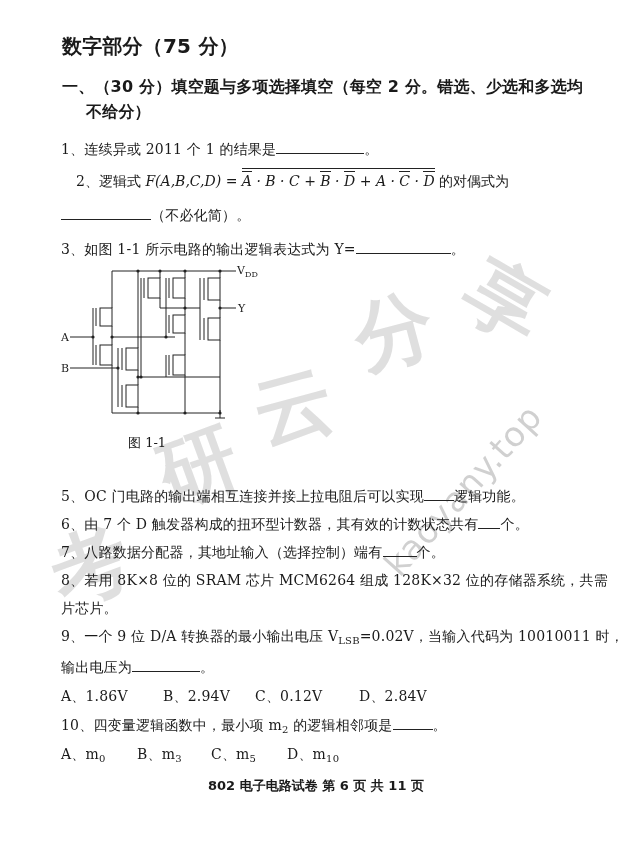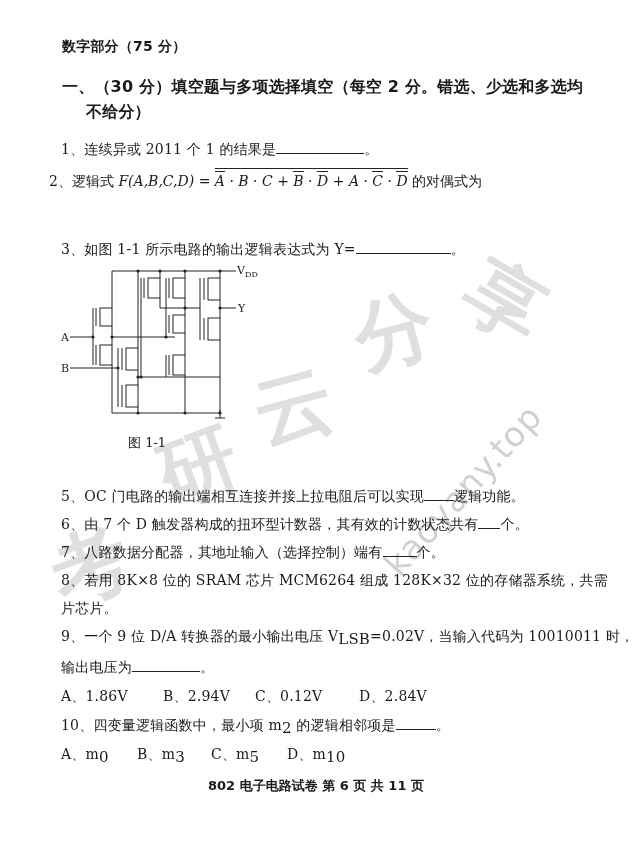--- a/index.html
+++ b/index.html
@@ -2,34 +2,34 @@
 <html><head>
 <meta charset="utf-8">
 <style>
   html, body { margin: 0; padding: 0; }
   body {
     width: 632px; height: 843px; background: #ffffff; position: relative; overflow: hidden;
     font-family: "DejaVu Serif", "Liberation Serif", serif; color: #1a1a1a;
   }
   .page { position: absolute; left: 0; top: 0; width: 632px; height: 843px; }
   .line { position: absolute; left: 61px; white-space: nowrap; font-size: 14px; line-height: 18px; letter-spacing: 0.2px; }
-  .h1 { font-size: 14px; font-weight: bold; font-family: "DejaVu Sans", "Liberation Sans", sans-serif; left: 62px; top: 37px; }
+  .h1 { font-size: 20px; font-weight: bold; font-family: "DejaVu Sans", "Liberation Sans", sans-serif; left: 62px; top: 37px; }
   .h2 { font-size: 16px; font-weight: bold; font-family: "DejaVu Sans", "Liberation Sans", sans-serif; left: 62px; top: 78px; }
   .h2b { font-size: 16px; font-weight: bold; font-family: "DejaVu Sans", "Liberation Sans", sans-serif; left: 86px; top: 103px; }
   .blank { display: inline-block; border-bottom: 1px solid #222; height: 13px; vertical-align: baseline; }
   .ital { font-style: italic; }
-  .sub { font-size: 15px; vertical-align: -3px; }
+  .sub { font-size: 10px; vertical-align: -3px; }
   .opts span.opt { display: inline-block; }
   .footer { position: absolute; top: 777px; left: 0; width: 632px; text-align: center; font-weight: bold; font-size: 13px; font-family: "DejaVu Sans", "Liberation Sans", sans-serif; }
   .fig-cap { position: absolute; left: 128px; top: 434px; font-size: 13px; }
   .circuit { position: absolute; left: 60px; top: 260px; width: 210px; height: 160px; }
   .wm { position: absolute; pointer-events: none; }
   .wm-url { left: 355px; top: 470px; transform: rotate(-48deg); font-size: 34px; color: rgba(150,150,150,0.45); font-family: "DejaVu Sans", "Liberation Sans", sans-serif; letter-spacing: 1px; }
   .wm-cal { font-size: 78px; color: rgba(185,185,185,0.45); font-family: "DejaVu Serif", serif; font-weight: bold; }
-  .f2 { position: absolute; left: 49px; top: 173px; font-size: 14px; white-space: nowrap; }
+  .f2 { position: absolute; left: 76px; top: 173px; font-size: 14px; white-space: nowrap; }
   .bar { position: relative; display: inline-block; }
   .bar::before { content: ""; position: absolute; left: 0; right: 0; top: -2px; border-top: 1px solid #222; }
   .dbar { position: relative; display: inline-block; }
   .dbar::before { content: ""; position: absolute; left: 0; right: 0; top: -5px; border-top: 1px solid #222; }
 </style>
 </head>
 <body>
 
 <div class="page">
 
@@ -43,20 +43,23 @@
   <div class="line h1">数字部分（75 分）</div>
   <div class="line h2">一、（30 分）填空题与多项选择填空（每空 2 分。错选、少选和多选均</div>
   <div class="line h2b">不给分）</div>
 
   <div class="line" style="top:140px;">
     <span>1、</span><span>连续异或 2011 个 1 的结果是</span><span class="blank" style="width:88px;"></span><span>。</span>
   </div>
 
   <div class="f2">
     <span>2、</span><span>逻辑式 </span><span class="ital">F(A,B,C,D) = </span><span class="dbar"><span class="ital"><span class="bar">A</span> · <span>B</span> · <span>C</span> + <span class="bar">B</span> · <span class="bar">D</span> + <span>A</span> · <span class="bar">C</span> · <span class="bar">D</span></span></span><span> 的对偶式为</span>
+  </div>
+  <div class="line" style="top:206px;">
+    <span class="blank" style="width:90px;"></span><span>（不必化简）。</span>
   </div>
 
   <div class="line" style="top:240px;">
     <span>3、</span><span>如图 1-1 所示电路的输出逻辑表达式为 Y=</span><span class="blank" style="width:95px;"></span><span>。</span>
   </div>
 
   <svg class="circuit" viewBox="0 0 210 160" xmlns="http://www.w3.org/2000/svg" fill="none" stroke="#222" stroke-width="1">
 
     <line x1="52" y1="11" x2="172" y2="11"></line>
     <line x1="172" y1="11" x2="176" y2="11"></line>

